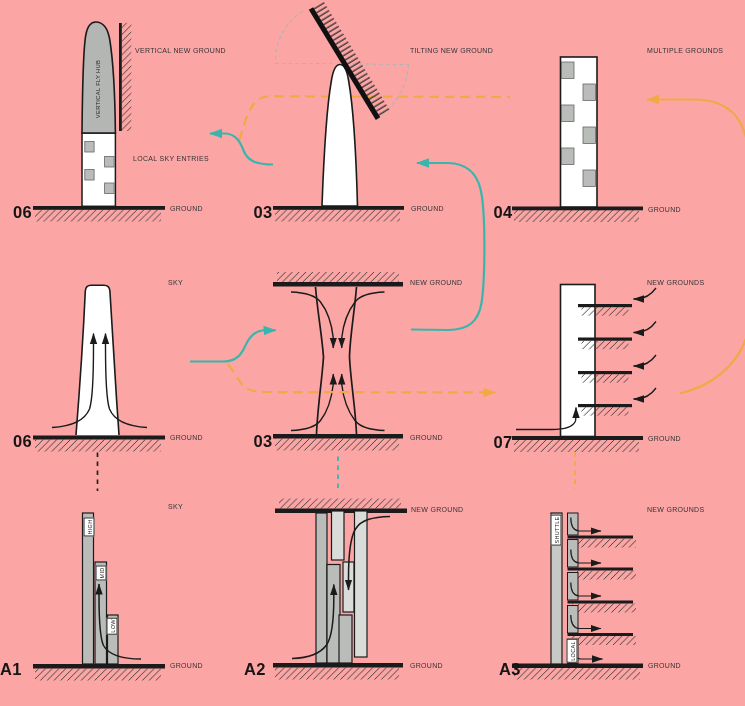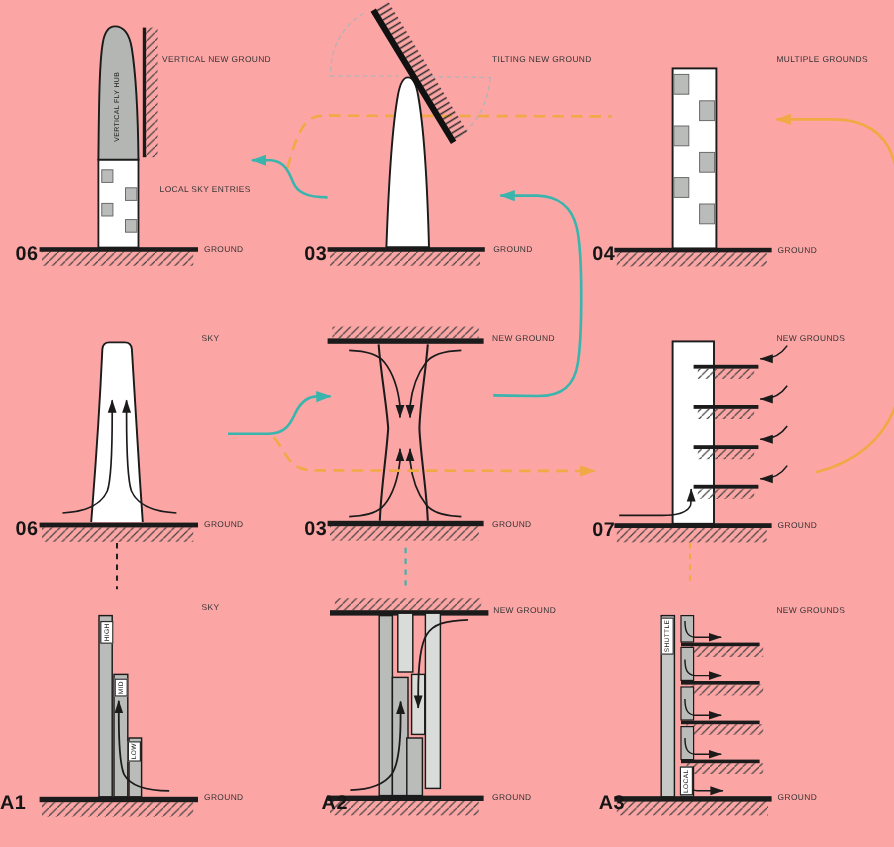--- a/index.html
+++ b/index.html
@@ -244,21 +244,21 @@
 <div class="lbl" style="left:647px;top:279px">NEW GROUNDS</div>
 <div class="lbl" style="left:648px;top:434.5px">GROUND</div>
 <div class="num" style="left:493.5px;top:432.5px">07</div>
 
 <div class="lbl" style="left:168px;top:503px">SKY</div>
 <div class="lbl" style="left:170px;top:662px">GROUND</div>
 <div class="num" style="left:0;top:659.5px">A1</div>
 
 <div class="lbl" style="left:411px;top:505.5px">NEW GROUND</div>
 <div class="lbl" style="left:410px;top:662px">GROUND</div>
-<div class="num" style="left:268px;top:659.5px">A2</div>
+<div class="num" style="left:244px;top:659.5px">A2</div>
 
 <div class="lbl" style="left:647px;top:505.5px">NEW GROUNDS</div>
 <div class="lbl" style="left:648px;top:661.5px">GROUND</div>
 <div class="num" style="left:499px;top:659.5px">A3</div>
 
 <div class="vlbl" style="left:98px;top:89px">VERTICAL FLY HUB</div>
 <div class="vlbl boxlbl" style="left:88.8px;top:526.5px">HIGH</div>
 <div class="vlbl boxlbl" style="left:100.5px;top:572.8px">MID</div>
 <div class="vlbl boxlbl" style="left:112.3px;top:626px">LOW</div>
 <div class="vlbl boxlbl" style="left:556.3px;top:530px">SHUTTLE</div>

